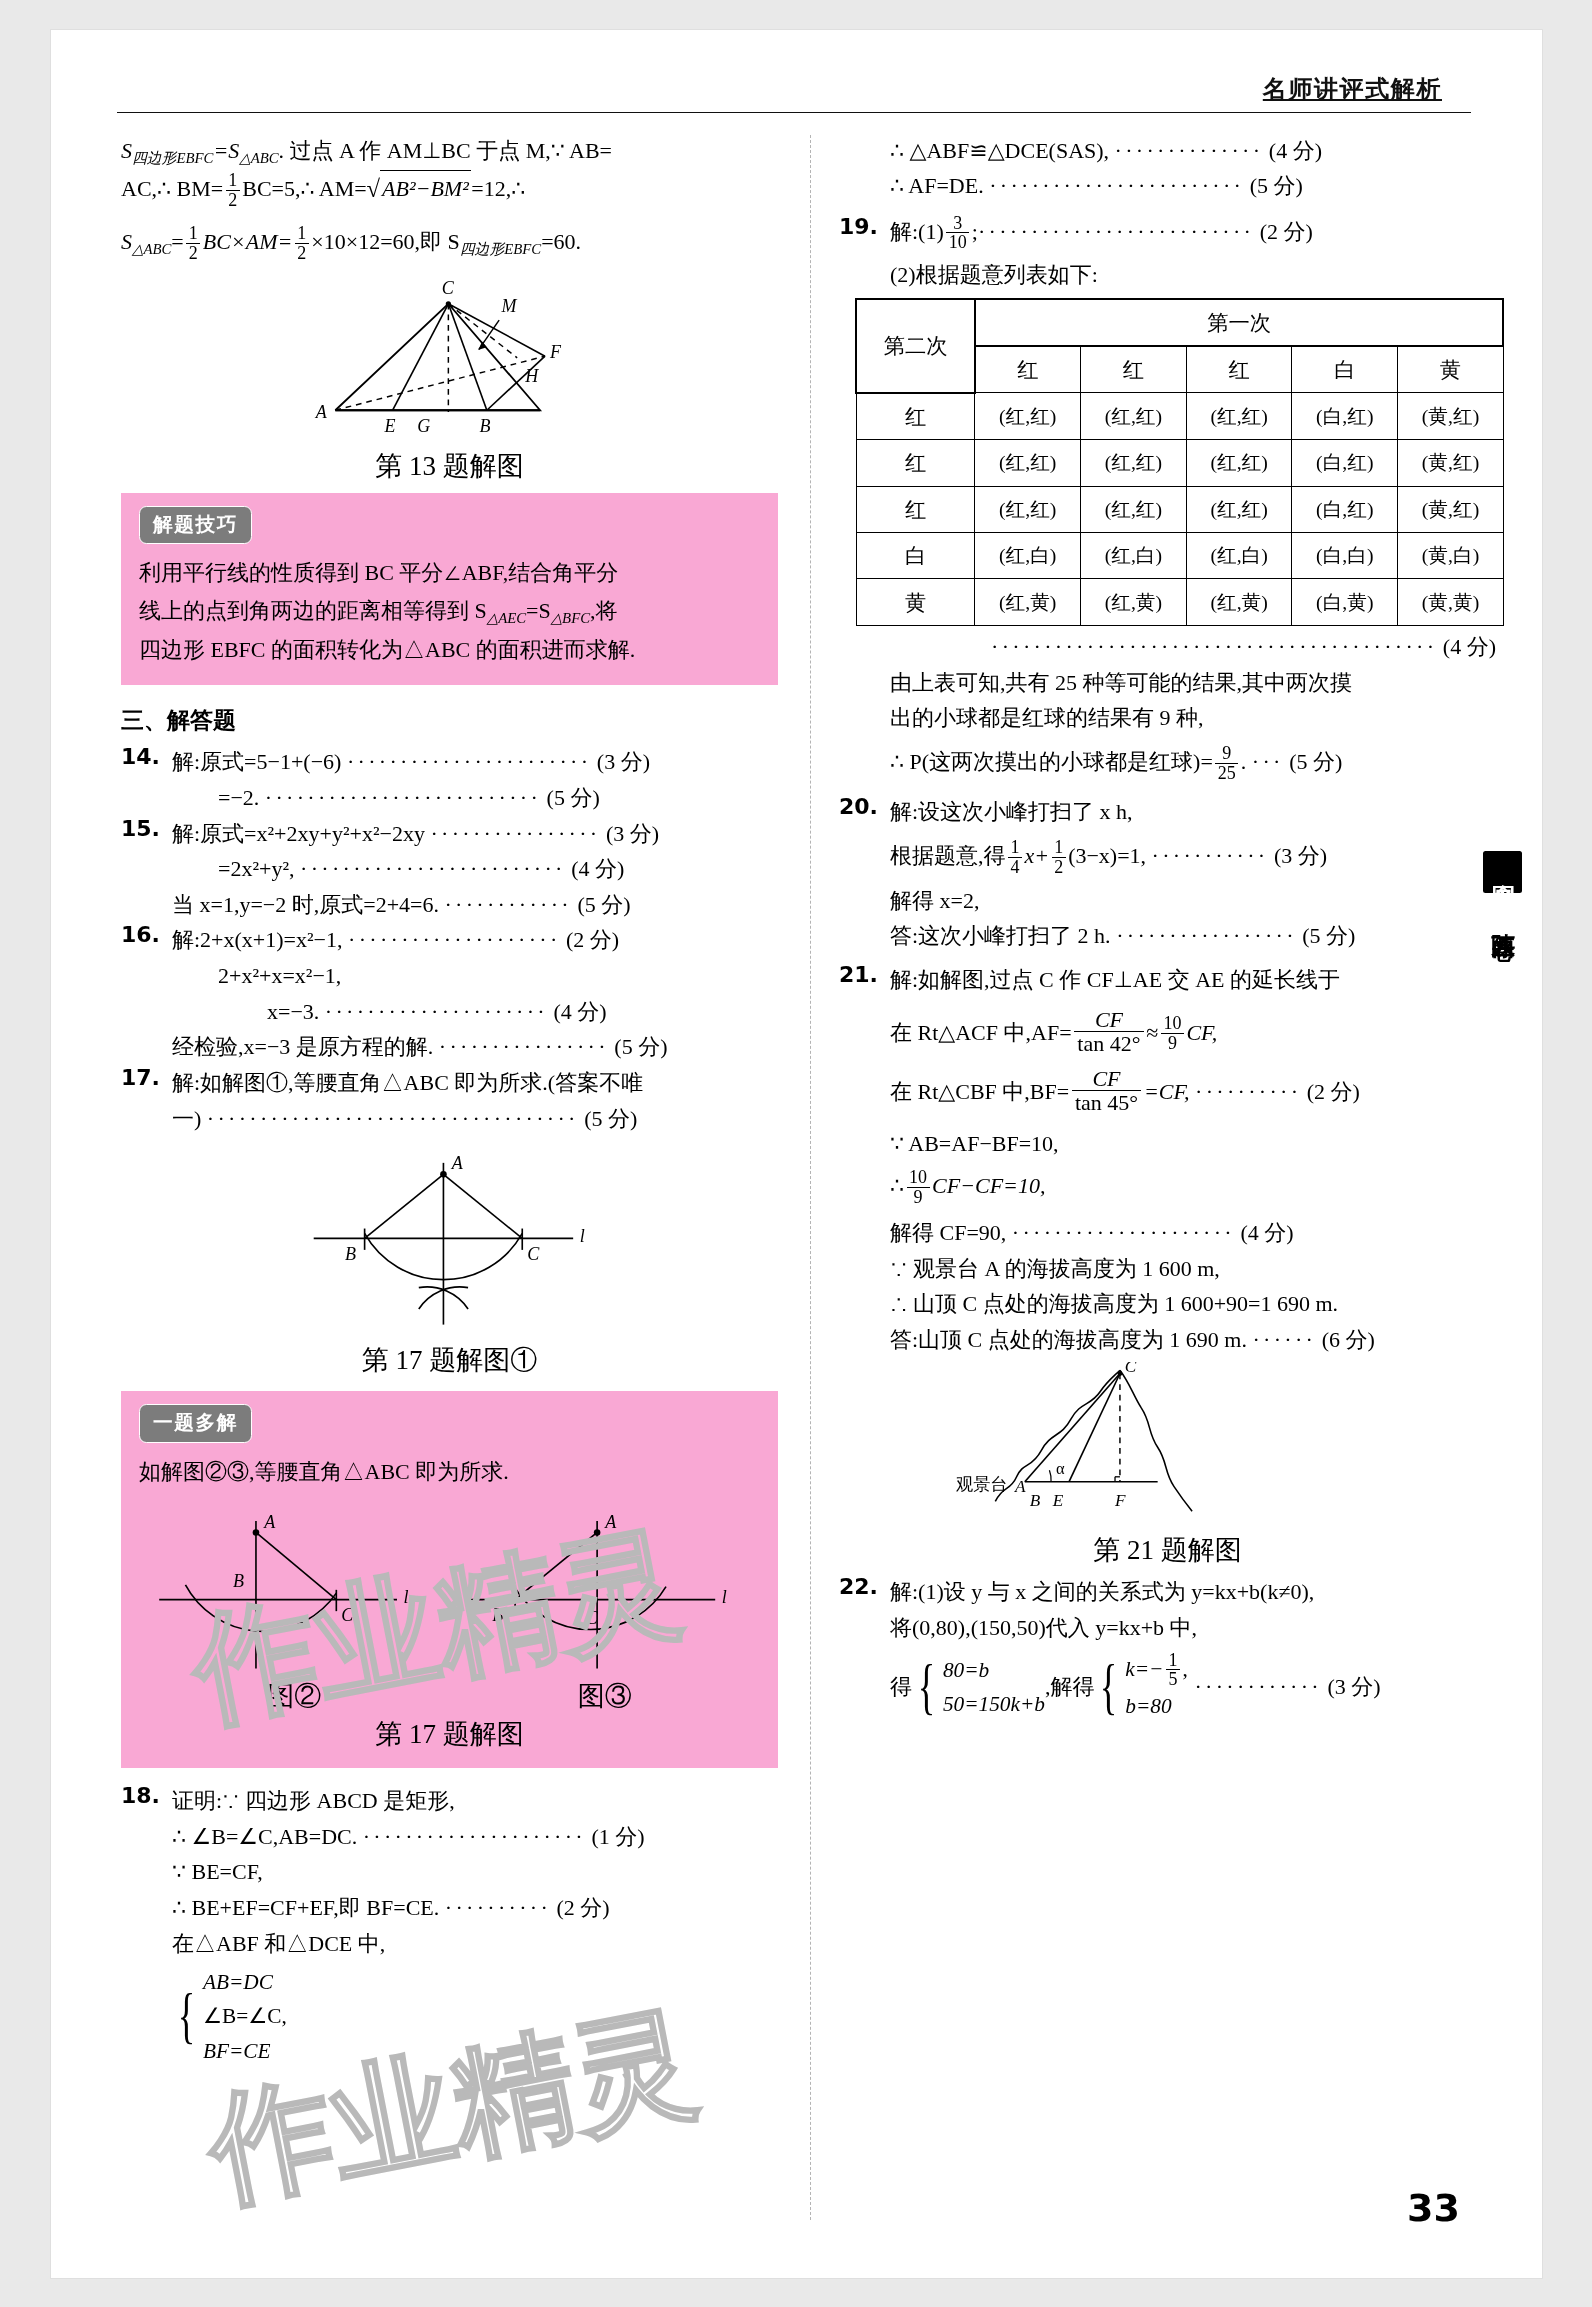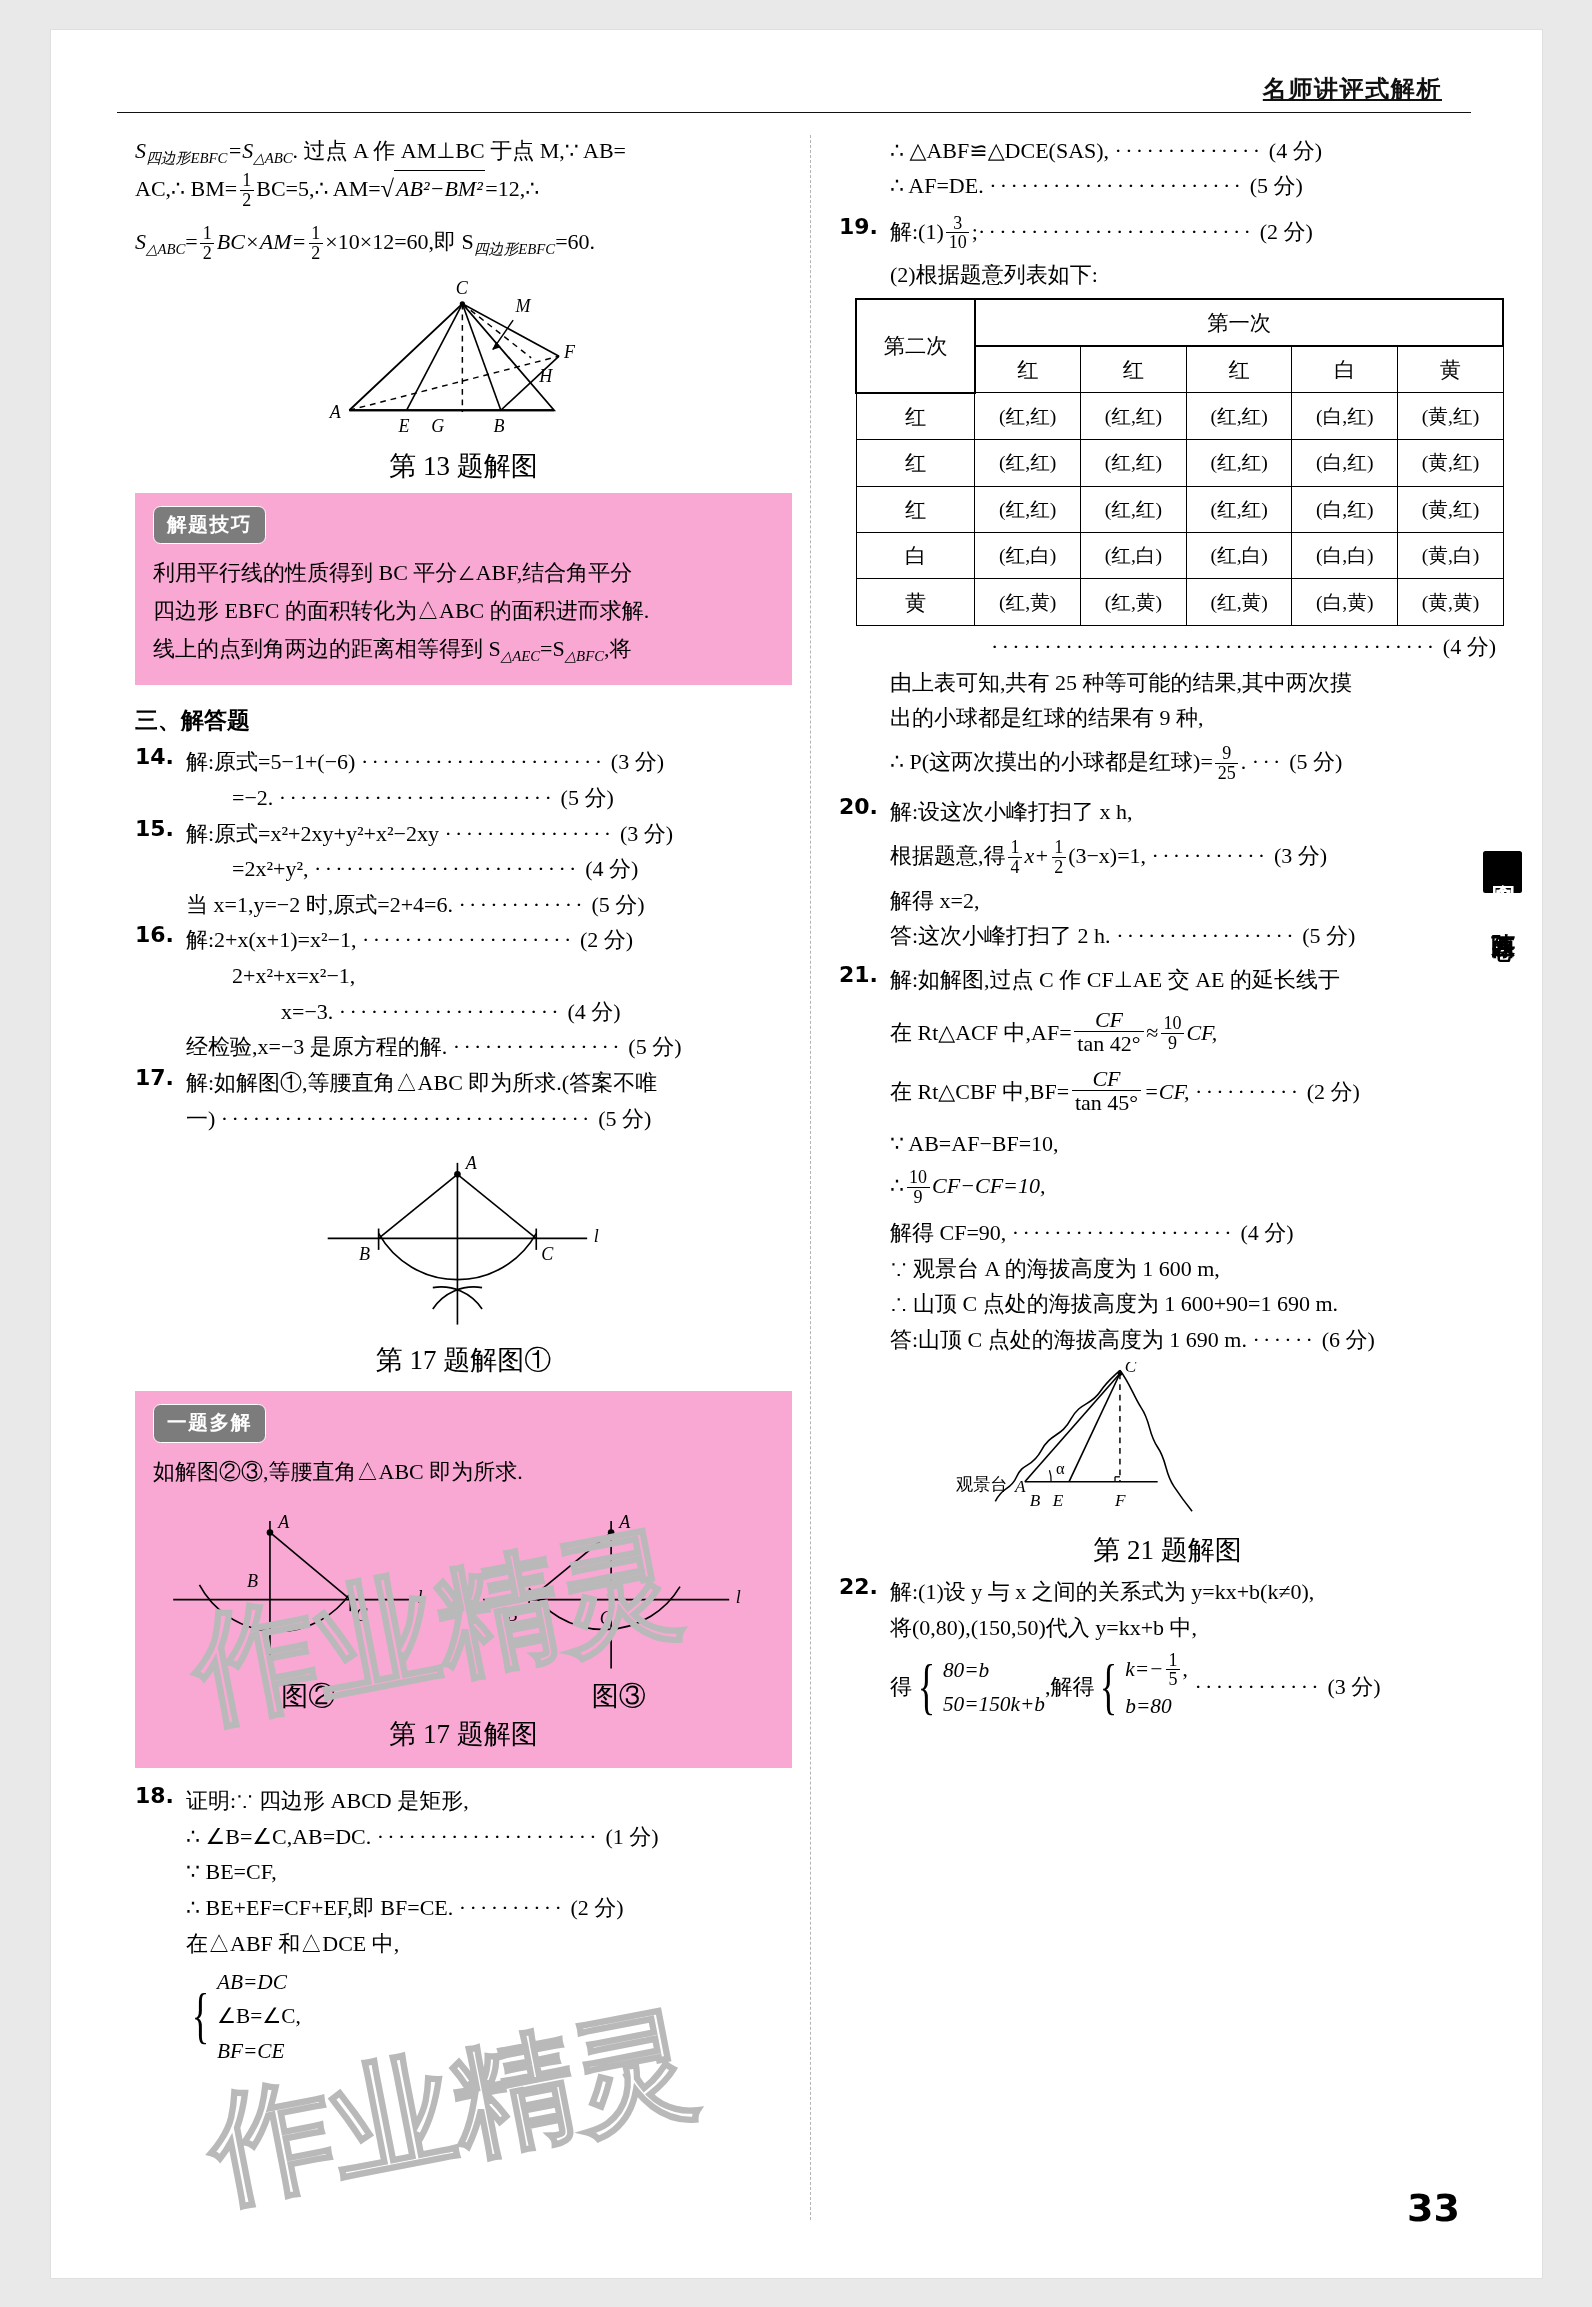--- a/index.html
+++ b/index.html
@@ -43,21 +43,21 @@
   .sidetab .prov {
     margin-top:18px; font-family:"DejaVu Sans", sans-serif;
     font-weight:700; font-size:24px; line-height:1.22;
     writing-mode:vertical-rl; letter-spacing:2.5px; color:#000;
     display:inline-block;
   }
   
   .col {
     position:absolute; top:103px; width:657px;
   }
-  .colL { left:84px; }
+  .colL { left:70px; }
   .colR { left:788px; }
   .divider {
     position:absolute; left:759px; top:105px; height:2085px;
     border-left:1.6px dashed #b4b4b4;
   }
   
   .ln { font-size:22px; line-height:1.62; color:#000; white-space:nowrap; }
   .wrapln { font-size:22px; line-height:1.62; color:#000; }
   .it { font-style:italic; font-family:"Liberation Serif", serif; }
   .sub { font-size:14.8px; vertical-align:-0.32em; font-style:italic; }
@@ -177,24 +177,24 @@
         <text x="100" y="196" font-size="22" font-style="italic" font-family="Liberation Serif, serif">E</text>
         <text x="140" y="196" font-size="22" font-style="italic" font-family="Liberation Serif, serif">G</text>
         <text x="216" y="196" font-size="22" font-style="italic" font-family="Liberation Serif, serif">B</text>
       </svg>
       <div class="figcap">第 13 题解图</div>
     </div>
 
     <div class="tipbox">
       <div class="tiplabel">解题技巧</div>
       <div class="wrapln" style="margin-top:9.9px;">利用平行线的性质得到 BC 平分∠ABF,结合角平分</div>
-      <div class="wrapln">四边形 EBFC 的面积转化为△ABC 的面积进而求解.</div>
       <div class="wrapln">
         <span>线上的点到角两边的距离相等得到 S</span><span class="sub">△AEC</span><span>=S</span><span class="sub">△BFC</span><span>,将</span>
       </div>
+      <div class="wrapln">四边形 EBFC 的面积转化为△ABC 的面积进而求解.</div>
     </div>
 
     <div class="hdg" style="margin-top:19.7px;">三、解答题</div>
 
     <div style="margin-top:8.2px;">
       <div class="row">
         <div class="lbl num">14.</div>
         <div class="bod ln">
           <span>解:原式=5−1+(−6)</span>
           <span class="dots">·······················</span>

